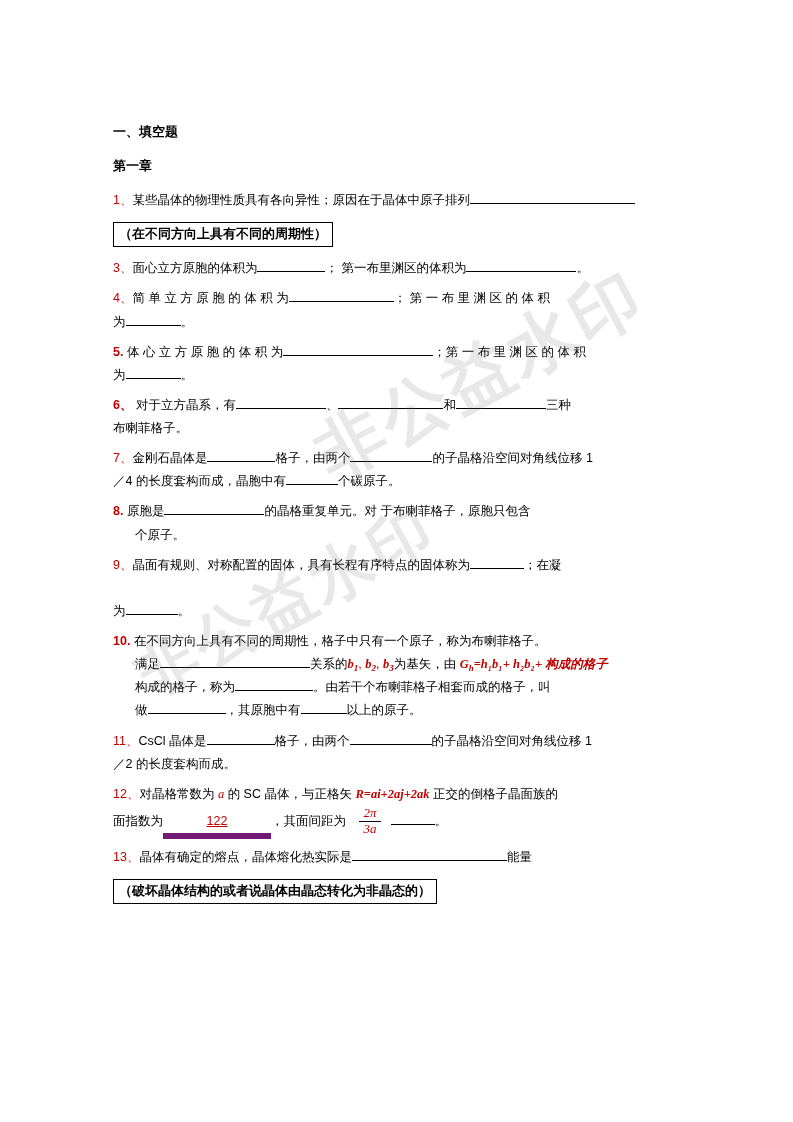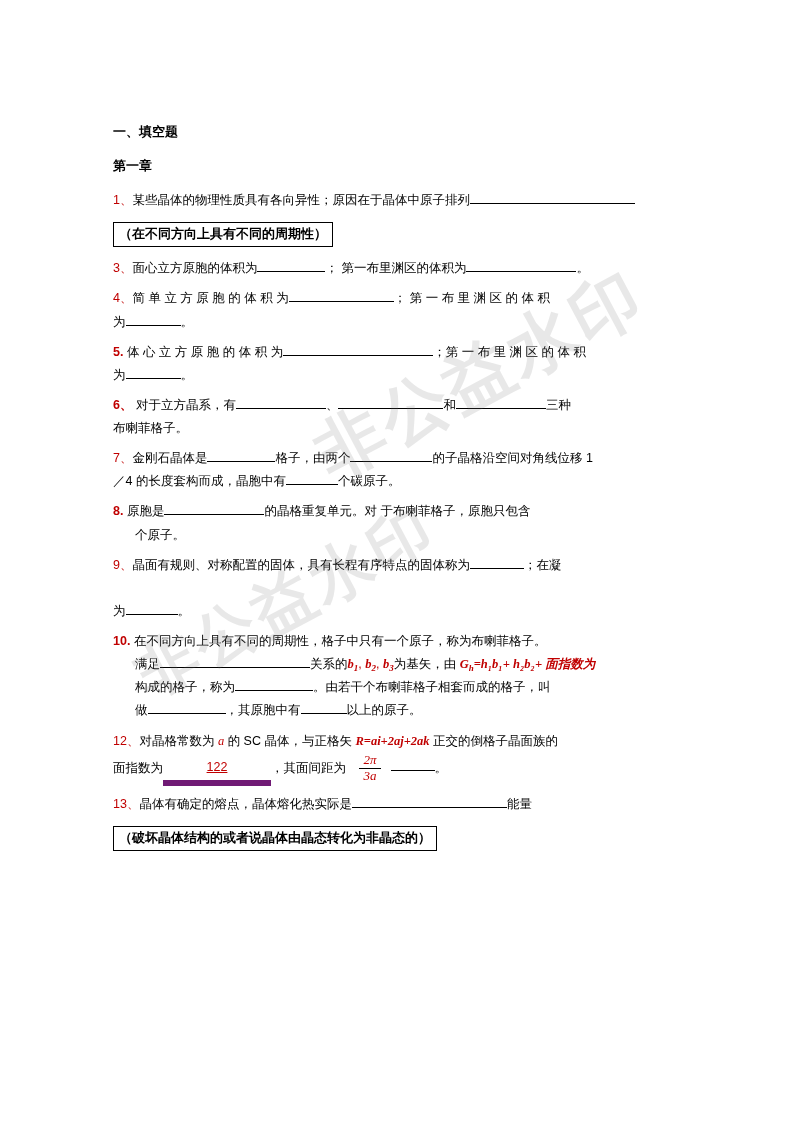--- a/index.html
+++ b/index.html
@@ -181,25 +181,29 @@
       <br>
       <span class="body">为</span><span class="u" style="width:52px"></span><span class="body">。</span>
     </div>
 
     <div class="item justify">
       <span class="num b">10.</span>
       <span class="body">在不同方向上具有不同的周期性，格子中只有一个原子，称为布喇菲格子。</span><br>
       <span class="indent" style="display:inline-block"></span><span class="body">满足</span><span class="u" style="width:150px"></span><span class="body">关系的</span><span class="bi"><span>b</span><span class="sub">1</span></span>,
       <span class="bi"><span>b</span><span class="sub">2</span></span>,
       <span class="bi"><span>b</span><span class="sub">3</span></span><span class="body">为基矢，由</span>
-      <span class="bi"><span>G</span><span class="sub">h</span><span>=h₁b₁+ h₂b₂+ 面指数为</span></span><br>
+      <span class="bi"><span>G</span><span class="sub">h</span><span>=h₁b₁+ h₂b₂+ 构成的格子</span></span><br>
       <span class="indent" style="display:inline-block"></span><span class="body">构成的格子，称为</span><span class="u" style="width:78px"></span><span class="body">。由若干个布喇菲格子相套而成的格子，叫</span><br>
       <span class="indent" style="display:inline-block"></span><span class="body">做</span><span class="u" style="width:78px"></span><span class="body">，其原胞中有</span><span class="u" style="width:46px"></span><span class="body">以上的原子。</span>
     </div>
 
+    <div class="item justify">
+      <span class="num">11、</span><span class="body">CsCl 晶体是</span><span class="u" style="width:68px"></span><span class="body">格子，由两个</span><span class="u" style="width:82px"></span><span class="body">的子晶格沿空间对角线位移 1</span><br>
+      <span class="body">／2 的长度套构而成。</span>
+    </div>
 
     <div class="item justify">
       <span class="num">12、</span><span class="body">对晶格常数为</span> <span class="ital">a</span> <span class="body">的 SC 晶体，与正格矢</span> <span class="bi">R=ai+2aj+2ak</span> <span class="body">正交的倒格子晶面族的</span><br>
       <span class="body">面指数为</span><span class="u-fill" style="width:108px">122</span><span class="body">，其面间距为</span>
       <span class="frac"><span class="top">2π</span><span class="bot">3a</span></span><span class="u" style="width:44px"></span><span class="body">。</span>
     </div>
 
     <div class="item justify">
       <span class="num">13、</span><span class="body">晶体有确定的熔点，晶体熔化热实际是</span><span class="u" style="width:155px"></span><span class="body">能量</span>
     </div>

